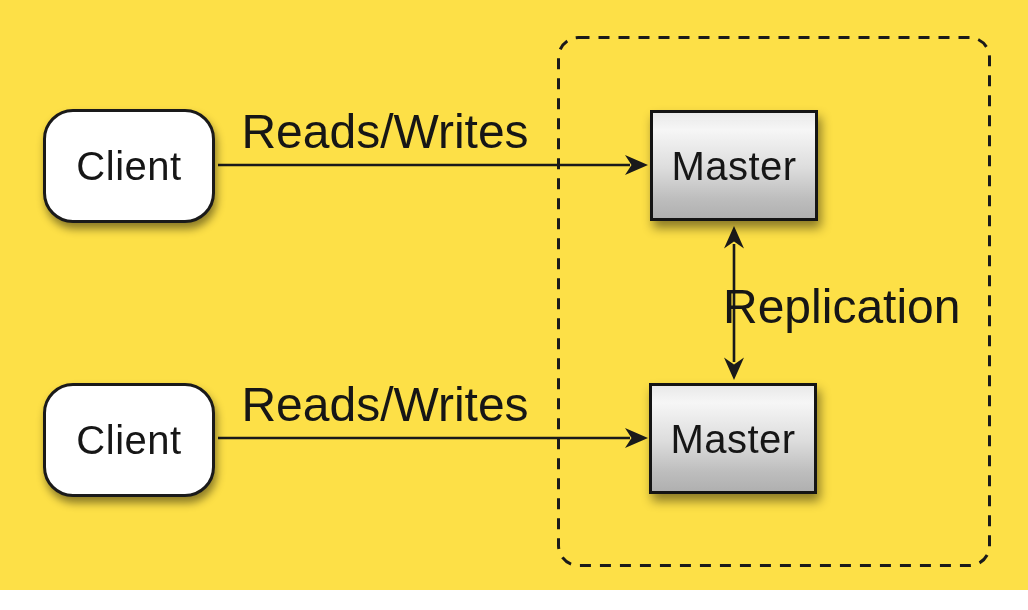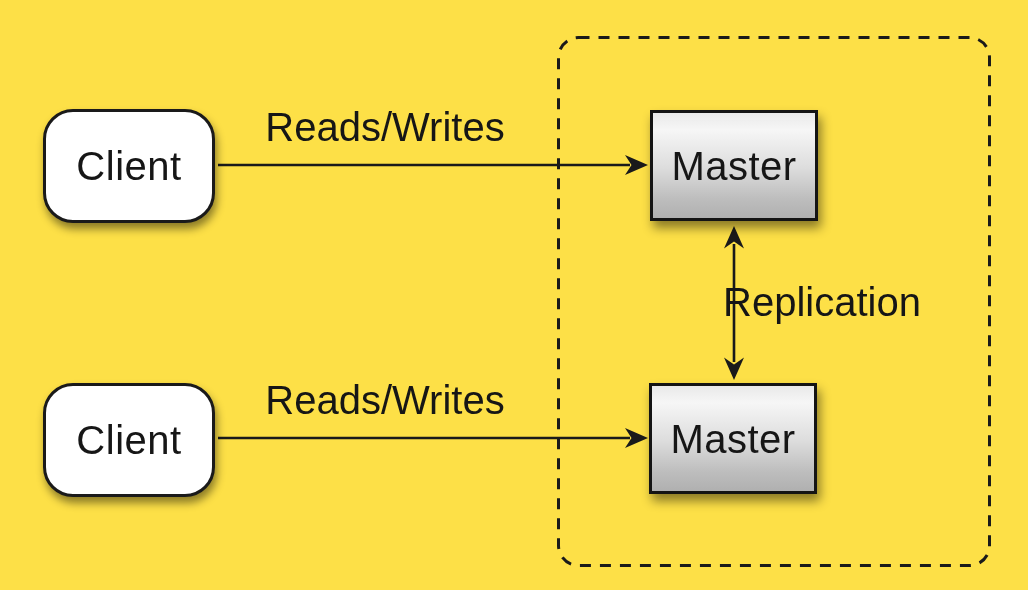--- a/index.html
+++ b/index.html
@@ -50,21 +50,21 @@
     background: linear-gradient(180deg, #e9e9e9 0%, #f6f6f6 16%, #dddddd 52%, #bdbdbd 82%, #b0b0b0 100%);
     border: 3px solid #141414;
     box-shadow: 3px 7px 10px rgba(0,0,0,0.45);
     text-align: center;
   }
   .master-top    { left: 650px; top: 110px; }
   .master-bottom { left: 649px; top: 383px; }
   .edge-label {
     position: absolute;
     z-index: 2;
-    font-size: 40px;
+    font-size: 48px;
     line-height: 1.15;
     white-space: nowrap;
     color: #161616;
   }
   .rw-top    { left: 240px; top: 104px; width: 290px; text-align: center; }
   .rw-bottom { left: 240px; top: 377px; width: 290px; text-align: center; }
   .replication-label { left: 723px; top: 279px; }
 </style>
 </head>
 <body>

